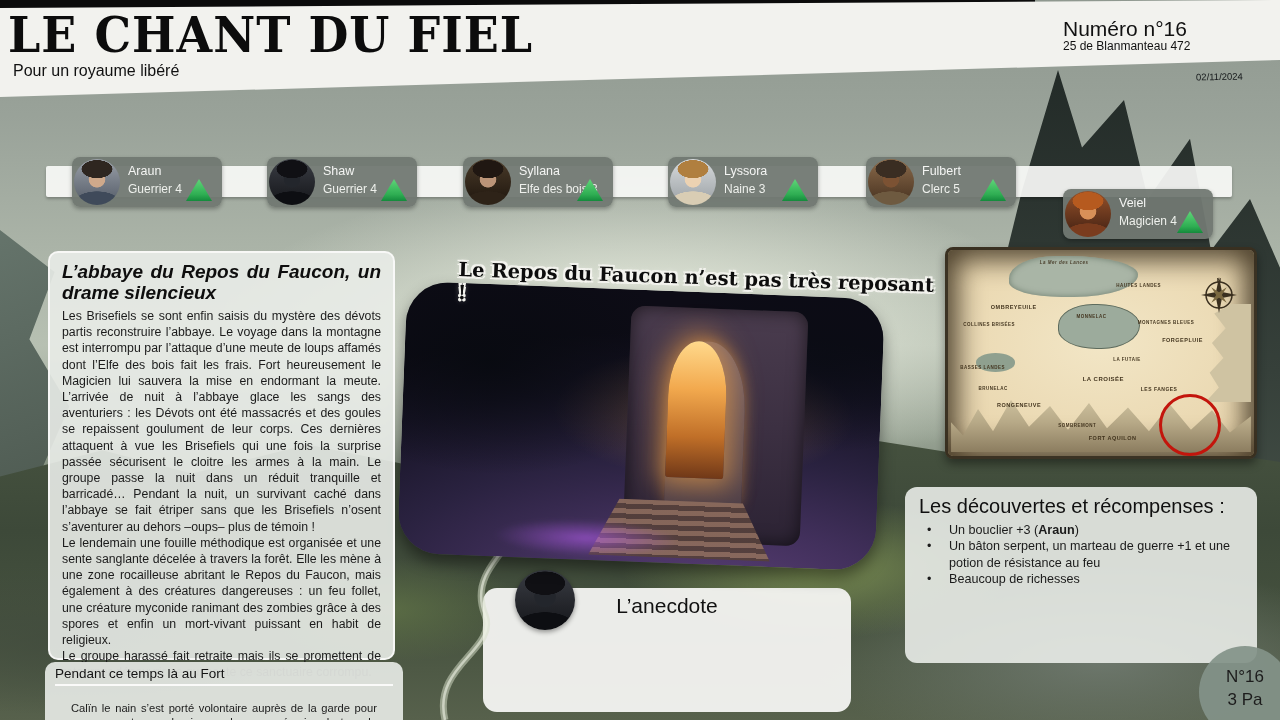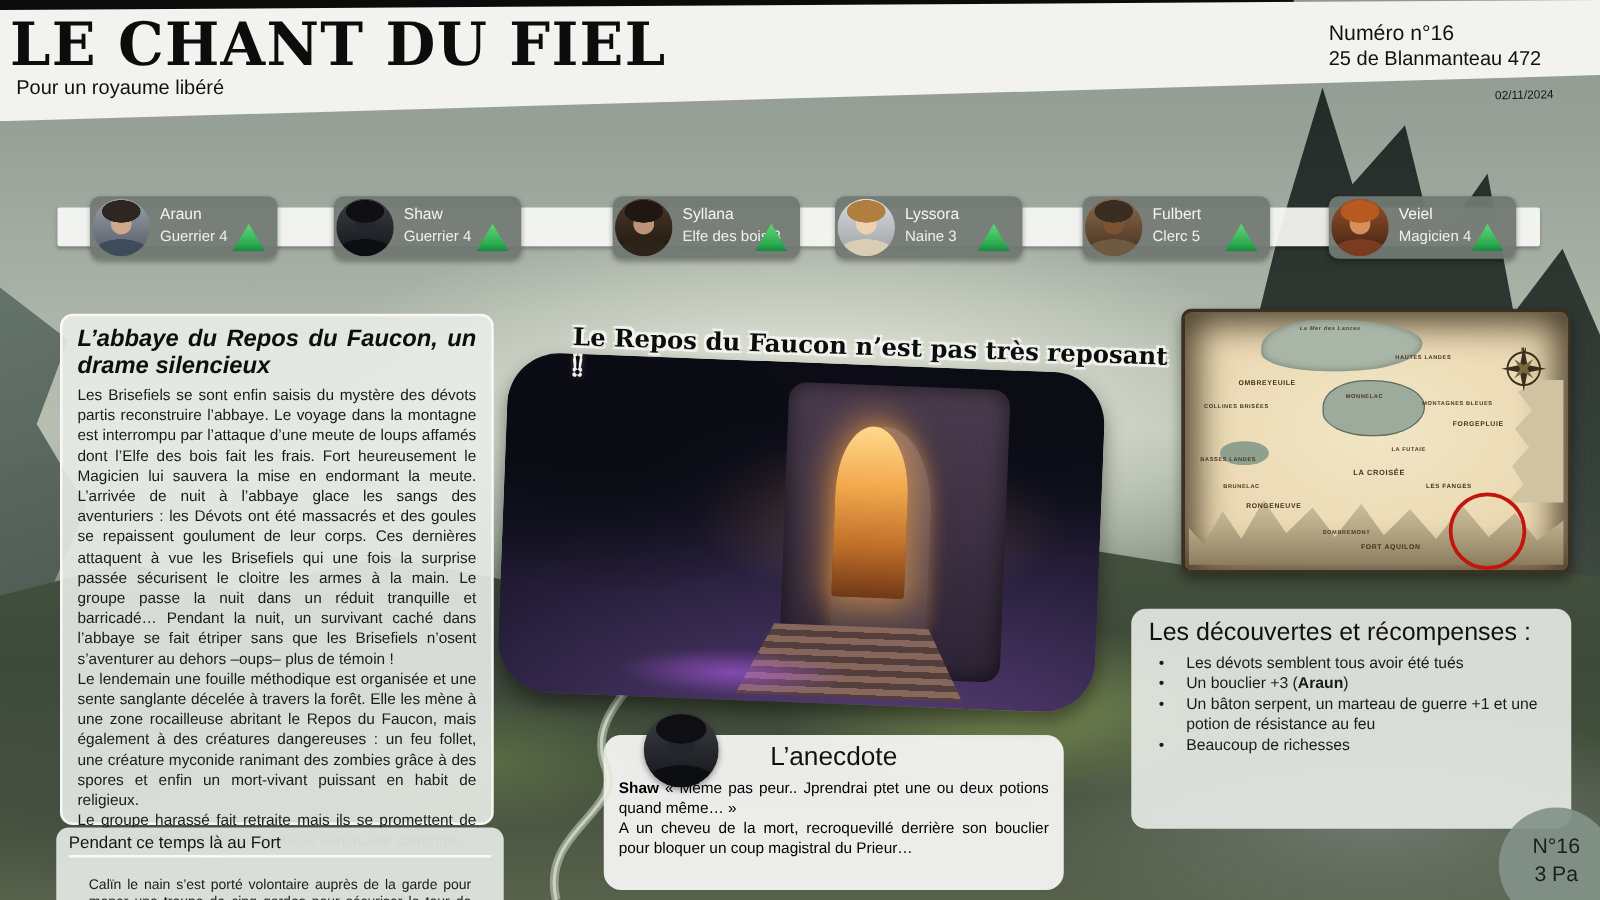--- a/index.html
+++ b/index.html
@@ -27,33 +27,33 @@
   .stream{left:400px;top:430px;z-index:1;}
 
   
   .topbar{left:0;top:0;width:1035px;height:11px;background:#0b0b0b;z-index:2;}
   .banner{left:0;top:0;width:1280px;height:110px;z-index:3;background:#f2f2ee;
     clip-path:polygon(0 8px,1280px 0,1280px 60px,0 97px);
     filter:drop-shadow(0 4px 3px rgba(0,0,0,.35));}
   .masthead{left:8px;top:8px;z-index:4;font-family:"DejaVu Serif",serif;font-weight:bold;
     font-size:46px;letter-spacing:1px;color:#0c0c0c;transform:scaleY(1.04);}
   .subtitle{left:13px;top:62px;z-index:4;font-size:16px;color:#111;}
-  .issue1{left:1063px;top:17px;z-index:4;font-size:17px;color:#111;}
-  .issue2{left:1063px;top:39px;z-index:4;font-size:16px;color:#111;}
+  .issue1{left:1063px;top:17px;z-index:4;font-size:21px;color:#111;}
+  .issue2{left:1063px;top:39px;z-index:4;font-size:12px;color:#111;}
   .dateline{left:1196px;top:71px;z-index:4;font-size:9.5px;color:#15181a;transform:rotate(-1deg);}
 
   
   .band{left:46px;top:166px;width:1186px;height:31px;background:rgba(248,249,246,.93);
     z-index:3;border-radius:2px;box-shadow:0 2px 3px rgba(0,0,0,.25);}
   .cards{left:0;top:0;width:1280px;height:0;z-index:4;}
   .card{position:absolute;top:157px;width:150px;height:50px;border-radius:8px;
     background:var(--card_gray);box-shadow:0 2px 4px rgba(0,0,0,.3);}
   .card:nth-child(1){left:72px;}  .card:nth-child(2){left:267px;}
-  .card:nth-child(3){left:490px;} .card:nth-child(4){left:668px;}
-  .card:nth-child(5){left:866px;} .card:nth-child(6){left:1063px;}
+  .card:nth-child(3){left:463px;} .card:nth-child(4){left:668px;}
+  .card:nth-child(5){left:866px;} .card:nth-child(6){left:1063px;margin-top:32px;}
   .avatar{position:absolute;left:2px;top:2px;width:46px;height:46px;border-radius:50%;overflow:hidden;}
   .cname{position:absolute;left:56px;top:7px;font-size:12.5px;color:#f4f5f3;}
   .cclass{position:absolute;left:56px;top:25px;font-size:12px;color:#eef0ec;}
   .trend{position:absolute;right:10px;bottom:6px;width:26px;height:22px;
     clip-path:polygon(50% 0,100% 100%,0 100%);
     background:linear-gradient(180deg,#5fd678,var(--trend_green) 70%,#148a3c);}
 
   
   .panel{background:rgba(233,236,232,.9);border-radius:10px;z-index:5;color:#1b1b1b;}
 
@@ -253,34 +253,29 @@
         <span class="mlabel" style="left: 63%; top: 66%; font-size: 5px;">Les Fanges</span>
         <span class="mlabel" style="left: 16%; top: 74%; font-size: 5.5px;">Rongeneuve</span>
         <span class="mlabel" style="left: 36%; top: 84%; font-size: 4.5px;">Sombremont</span>
         <span class="mlabel" style="left: 46%; top: 90%; font-size: 5.5px;">Fort Aquilon</span>
       </div>
   </div>
 
   <div class="abs panel disc">
     <h2>Les découvertes et récompenses :</h2>
     <ul>
-        <li>Les dévots semblent tous avoir été tués</li>
         <li>Un bouclier +3 (<b>Araun</b>)</li>
         <li>Un bâton serpent, un marteau de guerre +1 et une potion de résistance au feu</li>
         <li>Beaucoup de richesses</li>
       </ul>
   </div>
 
   <div class="abs anec">
     <div class="anec-avatar" style="background: radial-gradient(55% 32% at 50% 22%, rgb(16, 16, 20) 0px, rgb(16, 16, 20) 60%, transparent 62%), radial-gradient(circle at 50% 44%, rgb(35, 38, 44) 0px, rgb(35, 38, 44) 23%, transparent 25%), radial-gradient(75% 40% at 50% 98%, rgb(13, 14, 18) 0px, rgb(13, 14, 18) 68%, transparent 70%), linear-gradient(rgb(58, 61, 68), rgb(20, 21, 25));"></div>
     <h2>L’anecdote</h2>
-    <div class="txt">
-        <p><b>Shaw</b> « Même pas peur.. Jprendrai ptet une ou deux potions quand même… »</p>
-        <p>A un cheveu de la mort, recroquevillé derrière son bouclier pour bloquer un coup magistral du Prieur…</p>
-      </div>
   </div>
 
   <div class="abs badge">
     <div>N°16</div>
     <div>3 Pa</div>
   </div>
 
 </div>
 
 </body></html>

